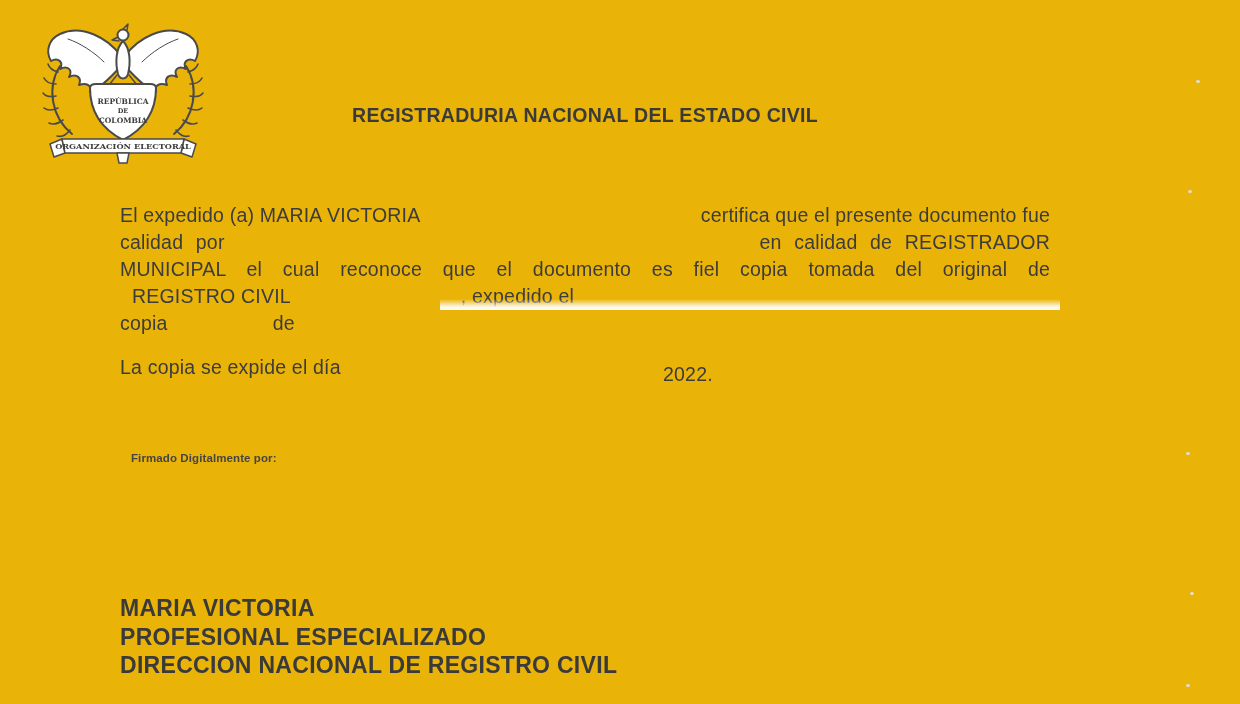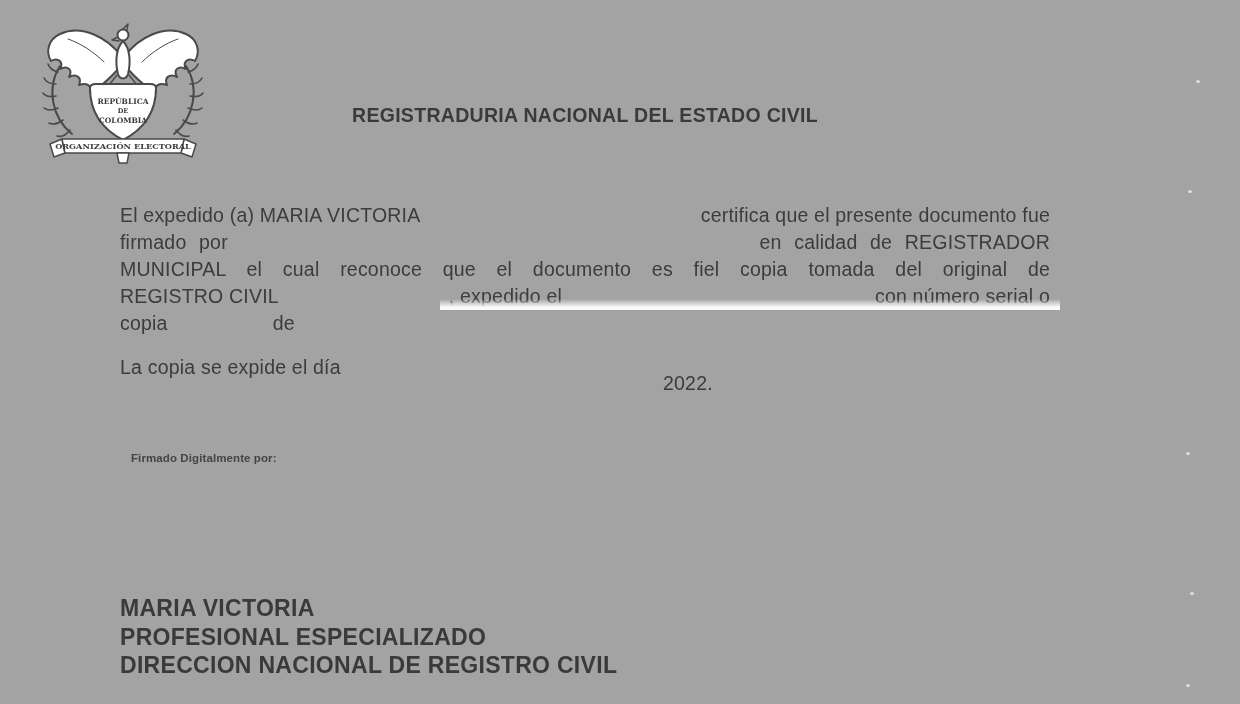--- a/index.html
+++ b/index.html
@@ -4,52 +4,52 @@
 <title>Certificate</title>
 <style>
   * { margin: 0; padding: 0; box-sizing: border-box; }
   html, body { background: #ffffff; }
   body {
     width: 1240px; height: 704px;
     position: relative; overflow: hidden;
     font-family: "Liberation Sans", sans-serif;
     color: #3c3c3c;
   }
-  .page { position: absolute; inset: 0; background: #a3a3a3; }
+  .page { position: absolute; inset: 0; background: #eab308; }
 
   
   .seal { position: absolute; left: 38px; top: 14px; }
 
   
   .header {
     position: absolute; left: 120px; top: 100px; width: 930px;
     text-align: center; font-weight: bold; font-size: 19.5px;
     line-height: 30px; letter-spacing: 0.3px; color: #3a3a3a;
   }
 
   
   .body-text {
     position: absolute; left: 120px; top: 202px; width: 930px;
     font-size: 19.5px; line-height: 27px; letter-spacing: 0.2px;
   }
   .bline { display: flex; justify-content: space-between; white-space: nowrap; }
   .bline.l2 .wide { word-spacing: 7px; }
   .bline.l3 { display: block; white-space: normal; text-align: justify; text-align-last: justify; }
-  .bline.l4 { justify-content: flex-start; }
+  .bline.l4 { justify-content: flex-start; margin-left: 12px; }
   .bline.l4 .p2 { margin-left: 170px; }
   .bline.l4 .p3 { margin-left: auto; }
   .bline.l5 { justify-content: flex-start; }
   .bline.l5 .p2 { margin-left: 105px; }
 
   
   .issue-line {
     position: absolute; left: 120px; top: 356px; width: 930px;
     font-size: 19.5px; letter-spacing: 0.2px;
   }
-  .issue-line .year { position: absolute; left: 543px; top: 16px; }
+  .issue-line .year { position: absolute; left: 543px; top: 7px; }
 
   
   .signed-label {
     position: absolute; left: 131px; top: 452px;
     font-size: 11.5px; font-weight: bold; color: #454545; letter-spacing: 0.1px;
   }
 
   
   .sig-block {
     position: absolute; left: 120px; top: 594px;
@@ -114,28 +114,27 @@
   <div class="header">
     <div>REGISTRADURIA NACIONAL DEL ESTADO CIVIL</div>
   </div>
 
   <div class="body-text">
     <div class="bline l1">
       <span>El expedido (a) MARIA VICTORIA</span>
       <span>certifica que el presente documento fue</span>
     </div>
     <div class="bline l2">
-      <span class="wide">firmado  por</span>
+      <span class="wide">calidad  por</span>
       <span class="wide">en calidad de REGISTRADOR</span>
     </div>
     <div class="bline l3">MUNICIPAL el cual reconoce que el documento es fiel copia tomada del original de</div>
     <div class="bline l4">
       <span class="p1">REGISTRO CIVIL</span>
       <span class="p2">, expedido el</span>
-      <span class="p3">con número serial o</span>
     </div>
     <div class="bline l5">
       <span class="p1">copia</span>
       <span class="p2">de</span>
     </div>
   </div>
 
   <div class="issue-line">
     <span>La copia se expide el día</span>
     <span class="year">2022.</span>

